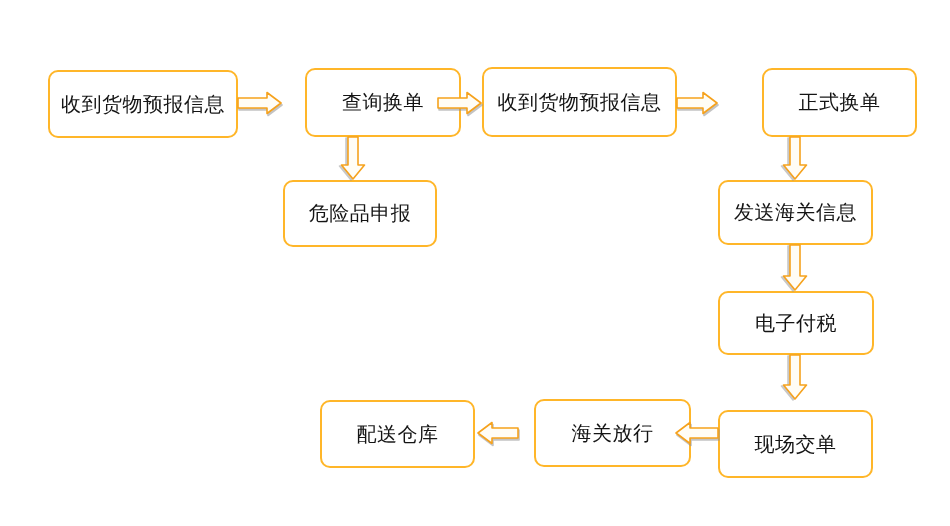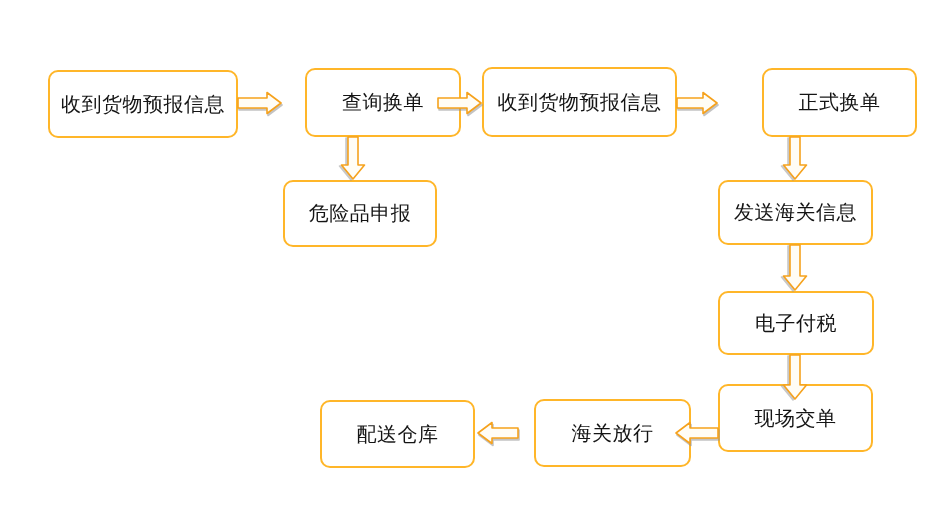--- a/index.html
+++ b/index.html
@@ -32,21 +32,21 @@
   
   .n-a { left: 48px;  top: 70px;  width: 190px; height: 68px; }
   .n-b { left: 282px; top: 68px;  width: 156px; height: 69px; margin-left: 23px; }
   .n-c { left: 482px; top: 67px;  width: 195px; height: 70px; }
   .n-d { left: 718px; top: 68px;  width: 155px; height: 69px; margin-left: 44px; }
   .n-e { left: 283px; top: 180px; width: 154px; height: 67px; }
   .n-f { left: 718px; top: 180px; width: 155px; height: 65px; align-items: center; }
   .n-g { left: 718px; top: 291px; width: 156px; height: 64px; }
   .n-h { left: 320px; top: 400px; width: 155px; height: 68px; }
   .n-i { left: 518px; top: 399px; width: 157px; height: 68px; margin-left: 16px; }
-  .n-j { left: 718px; top: 384px; width: 155px; height: 68px; }
+  .n-j { left: 718px; top: 410px; width: 155px; height: 68px; }
 
   .arrow {
     position: absolute;
     line-height: 0;
   }
   .arrow svg { display: block; width: 100%; height: 100%; overflow: visible; }
   .arrow polygon {
     fill: var(--arrow-fill, #FFFDF6);
     stroke: var(--arrow-stroke, #F6A21D);
     stroke-width: 1.6;

